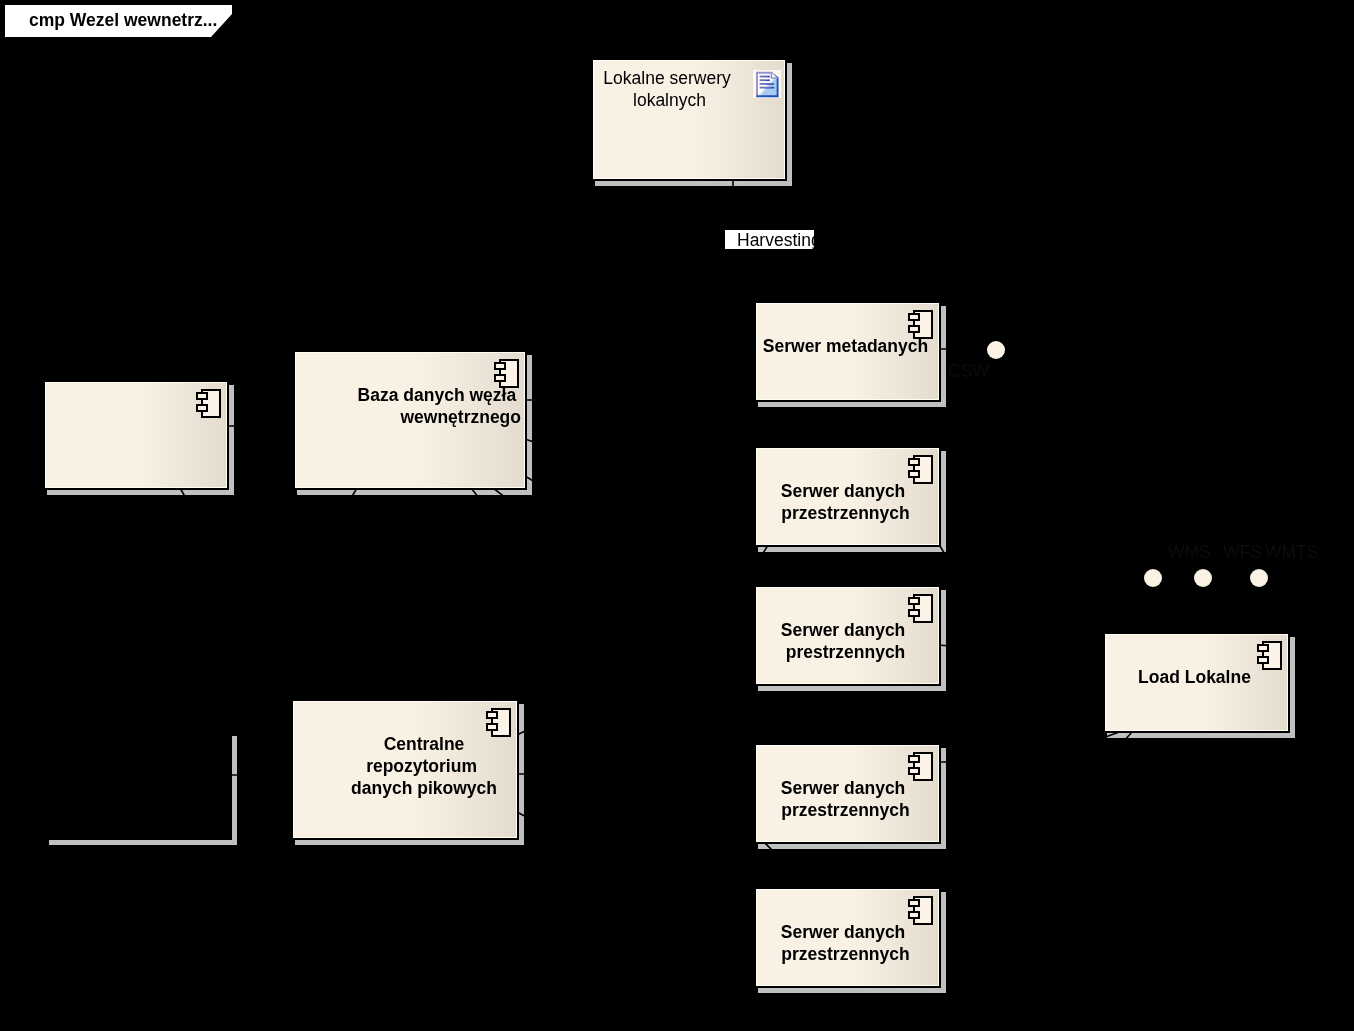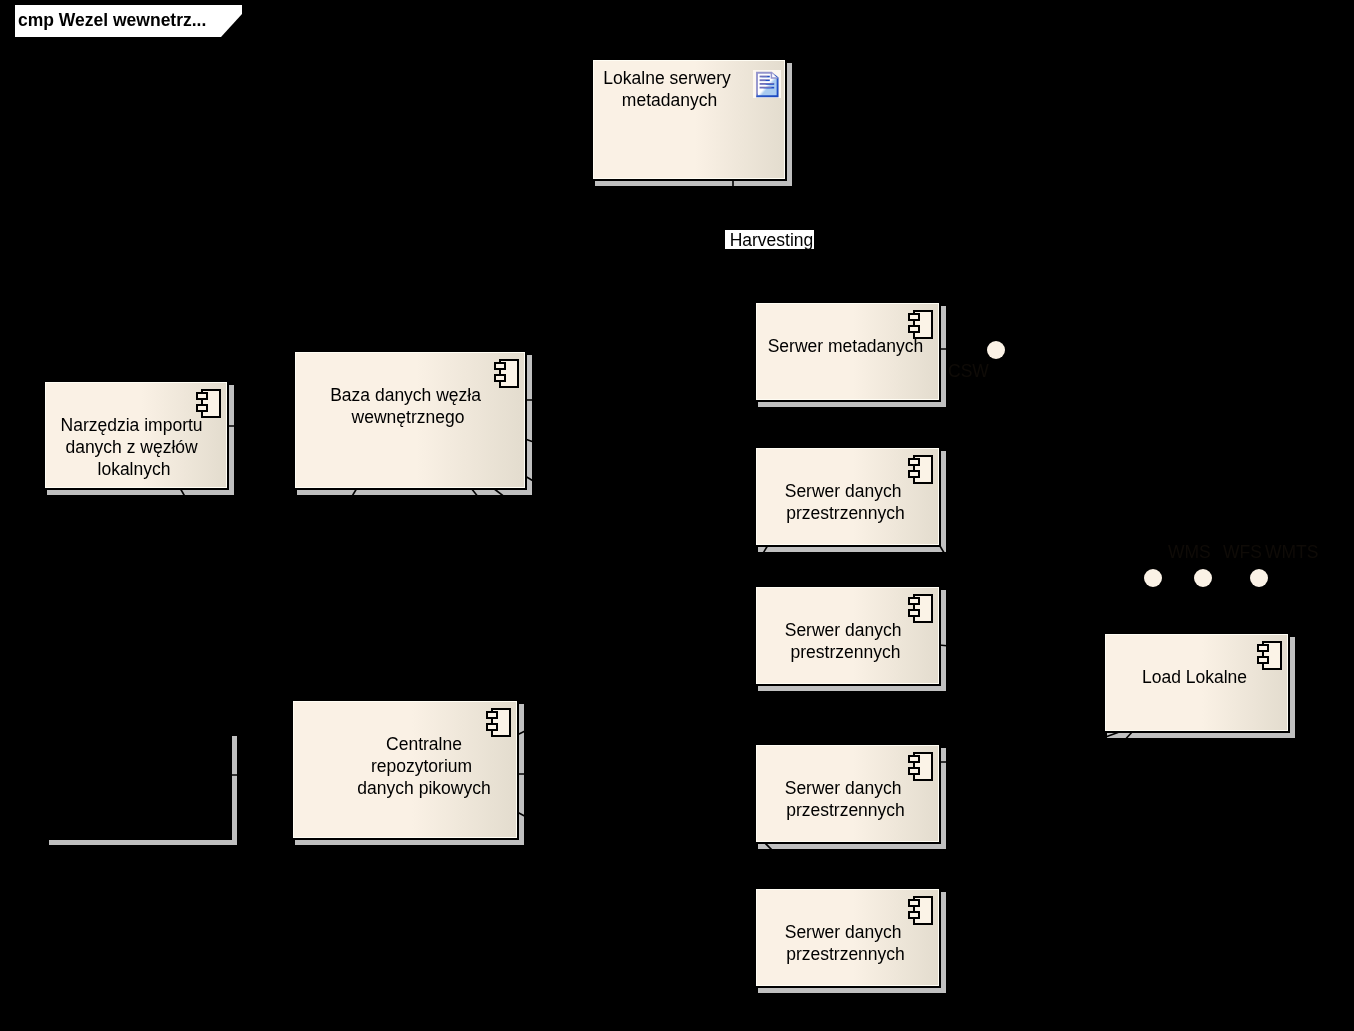--- a/index.html
+++ b/index.html
@@ -4,26 +4,26 @@
 <style>
   html,body{margin:0;padding:0;background:#000;width:1354px;height:1031px;overflow:hidden;}
   body{font-family:"Liberation Sans",sans-serif;}
   #canvas{position:relative;width:1354px;height:1031px;background:#000;}
   .frame-tab{position:absolute;box-sizing:border-box;background:#fff;color:#000;
     font-weight:bold;font-size:17.5px;z-index:6;}
   .shadow{position:absolute;background:#c0c0c0;z-index:1;}
   .cbox{position:absolute;box-sizing:border-box;border:1px solid #000;z-index:3;
     background:linear-gradient(to right,#faf1e5 0%,#faf1e5 53%,#e3dcce 100%);
     box-shadow:inset 0 0 0 1px #fffdf4;}
-  .clabel{position:absolute;left:0;right:4px;text-align:center;font-weight:normal;
+  .clabel{position:absolute;left:0;right:4px;text-align:center;font-weight:bold;
     font-size:17.5px;color:#000;line-height:22px;white-space:pre-wrap;}
   .lolli{position:absolute;border-radius:50%;background:#fbf2e6;z-index:4;}
   .ifname{position:absolute;color:#0f0b07;font-size:17.5px;z-index:4;white-space:nowrap;}
   .edgelabel{position:absolute;background:#fff;color:#000;font-size:17.5px;z-index:5;
-    white-space:nowrap;text-align:center;padding-left:4px;box-sizing:border-box;}
+    white-space:nowrap;text-align:left;padding-left:12px;box-sizing:border-box;}
   svg.conn{position:absolute;z-index:2;overflow:visible;}
 </style>
 </head>
 <body>
 
 <div id="canvas">
 
   <svg id="connector-layer" class="conn" width="1354" height="1031">
       <polyline points="733,180 733,239 814,239 814,302" fill="none" stroke="#000000" stroke-width="1.6"></polyline>
       <polyline points="227,426 294,426" fill="none" stroke="#000000" stroke-width="1.6"></polyline>
@@ -66,21 +66,21 @@
   <div class="shadow" style="left: 758px; top: 686px; width: 188px; height: 5px;"></div>
   <div class="shadow" style="left: 941px; top: 748px; width: 5px; height: 101px;"></div>
   <div class="shadow" style="left: 758px; top: 844px; width: 188px; height: 5px;"></div>
   <div class="shadow" style="left: 941px; top: 892px; width: 5px; height: 101px;"></div>
   <div class="shadow" style="left: 758px; top: 988px; width: 188px; height: 5px;"></div>
   <div class="shadow" style="left: 1290px; top: 637px; width: 5px; height: 101px;"></div>
   <div class="shadow" style="left: 1107px; top: 733px; width: 188px; height: 5px;"></div>
 
   <div class="cbox" style="left: 592px; top: 59px; width: 194px; height: 121px;">
     <div class="clabel" style="top: 7px; right: 39px; font-weight: normal;">Lokalne serwery 
-metadanych</div>
+lokalnych</div>
     <span class="icon-slot" style="position: absolute; left: 160px; top: 10px;"><svg width="28" height="28" viewBox="0 0 28 28">
           <defs>
             <linearGradient id="dgf" x1="0.05" y1="0.05" x2="0.95" y2="0.95">
               <stop offset="0.38" stop-color="#ffffff"></stop>
               <stop offset="0.50" stop-color="#ffffff"></stop>
               <stop offset="0.60" stop-color="#a9cbf0"></stop>
               <stop offset="1" stop-color="#a9cbf0"></stop>
             </linearGradient>
             <linearGradient id="dgb" x1="0.05" y1="0.05" x2="0.95" y2="0.95">
               <stop offset="0.30" stop-color="#9495cd"></stop>
@@ -100,34 +100,31 @@
           <path d="M18.4 2.8 V8 H24.6" fill="#fdfcff" stroke="#9495cd" stroke-width="1.5"></path>
           <g fill="url(#dgl)">
             <rect x="6.6" y="5.6" width="10.2" height="1.8"></rect>
             <rect x="6.6" y="9.3" width="10.2" height="1.8"></rect>
             <rect x="6.6" y="13.0" width="14.6" height="1.8"></rect>
             <rect x="6.6" y="16.7" width="14.6" height="1.8"></rect>
           </g>
         </svg></span>
   </div>
   <div class="cbox" style="left: 44px; top: 381px; width: 184px; height: 108px;">
-    <div class="clabel" style="top: 32px; right: 4px;">Narzędzia importu 
-danych z węzłów 
-lokalnych</div>
     <span class="icon-slot" style="position: absolute; left: 151px; top: 7px;"><svg width="25" height="29" viewBox="0 0 25 29" shape-rendering="crispEdges">
           <path fill="#000" fill-rule="evenodd" d="M5 0 H25 V29 H5 Z M7 2 H23 V27 H7 Z"></path>
           <rect x="7" y="2" width="16" height="25" fill="#fbf3e7"></rect>
           <path fill="#000" fill-rule="evenodd" d="M0 3 H12 V11 H0 Z M2 5 H10 V9 H2 Z"></path>
           <rect x="2" y="5" width="8" height="4" fill="#fbf3e7"></rect>
           <path fill="#000" fill-rule="evenodd" d="M0 15 H12 V23 H0 Z M2 17 H10 V21 H2 Z"></path>
           <rect x="2" y="17" width="8" height="4" fill="#fbf3e7"></rect>
         </svg></span>
   </div>
   <div class="cbox" style="left: 294px; top: 351px; width: 232px; height: 138px;">
-    <div class="clabel" style="top: 32px; right: 4px;">Baza danych węzła 
+    <div class="clabel" style="top: 32px; right: 4px; text-align: right;">Baza danych węzła 
 wewnętrznego</div>
     <span class="icon-slot" style="position: absolute; left: 199px; top: 7px;"><svg width="25" height="29" viewBox="0 0 25 29" shape-rendering="crispEdges">
           <path fill="#000" fill-rule="evenodd" d="M5 0 H25 V29 H5 Z M7 2 H23 V27 H7 Z"></path>
           <rect x="7" y="2" width="16" height="25" fill="#fbf3e7"></rect>
           <path fill="#000" fill-rule="evenodd" d="M0 3 H12 V11 H0 Z M2 5 H10 V9 H2 Z"></path>
           <rect x="2" y="5" width="8" height="4" fill="#fbf3e7"></rect>
           <path fill="#000" fill-rule="evenodd" d="M0 15 H12 V23 H0 Z M2 17 H10 V21 H2 Z"></path>
           <rect x="2" y="17" width="8" height="4" fill="#fbf3e7"></rect>
         </svg></span>
   </div>
@@ -218,14 +215,14 @@
   <div class="ifname" style="left: 948px; top: 361px;">CSW</div>
   <div class="lolli" style="left: 1144px; top: 569px; width: 18px; height: 18px;"></div>
   <div class="ifname" style="left: 1168px; top: 542px;">WMS</div>
   <div class="lolli" style="left: 1194px; top: 569px; width: 18px; height: 18px;"></div>
   <div class="ifname" style="left: 1223px; top: 542px;">WFS</div>
   <div class="lolli" style="left: 1250px; top: 569px; width: 18px; height: 18px;"></div>
   <div class="ifname" style="left: 1265px; top: 542px;">WMTS</div>
 
   <div class="edgelabel" style="left: 725px; top: 230px; width: 89px; height: 19px; line-height: 20px;">Harvesting</div>
 
-  <div class="frame-tab" style="left: 15px; top: 5px; width: 227px; height: 32px; line-height: 30px; padding-left: 3px; clip-path: polygon(0px 0px, 227px 0px, 227px 9px, 206px 32px, 0px 32px);">cmp Wezel wewnetrz...</div>
+  <div class="frame-tab" style="left: 5px; top: 5px; width: 227px; height: 32px; line-height: 30px; padding-left: 24px; clip-path: polygon(0px 0px, 227px 0px, 227px 9px, 206px 32px, 0px 32px);">cmp Wezel wewnetrz...</div>
 </div>
 
 </body></html>

